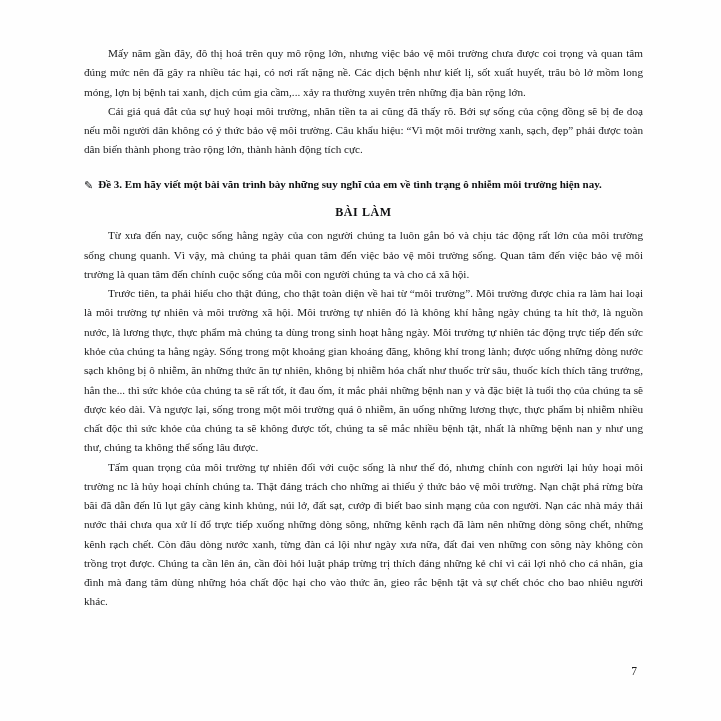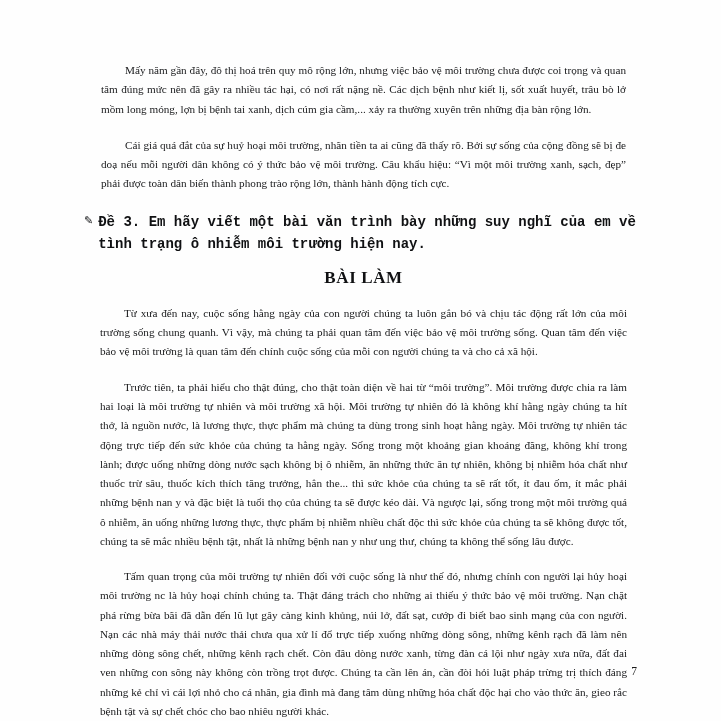--- a/index.html
+++ b/index.html
@@ -22,21 +22,21 @@
     padding: 44px 78px 30px 84px;
     background: #fefefe;
   }
   .body-text {
     font-size: 11.2px;
     line-height: 1.72;
     text-align: justify;
     color: #17181a;
   }
   p.para {
-    margin: 17px;
+    margin: 0;
     text-indent: 24px;
   }
   p.para + p.para {
     margin-top: 0px;
     font-family: Liberation Serif, serif;
   }
   .task-block {
     margin-top: 16px;
     margin-bottom: 6px;
     display: flex;
@@ -45,35 +45,34 @@
   }
   .pencil-icon {
     flex: 0 0 auto;
     font-size: 11px;
     line-height: 1.5;
     padding-top: 1px;
     color: #17181a;
   }
   .task-text {
     font-weight: bold;
-    font-size: 14px;
+    font-size: 11px;
     line-height: 1.62;
     color: #101113;
-    font-family: Liberation Mono, monospace;
   }
   .heading-center {
     text-align: center;
     font-weight: bold;
-    font-size: 17px;
+    font-size: 12px;
     letter-spacing: 0.6px;
     margin: 12px 0 6px 0;
     color: #101113;
   }
   .section-body p.para {
-    margin: 16px;
+    margin: 0;
   }
   .page-number {
     position: absolute;
     right: 84px;
     bottom: 44px;
     font-size: 11.5px;
     color: #1a1a1a;
   }
   .intro-block p.para:first-child {
     text-indent: 24px;

